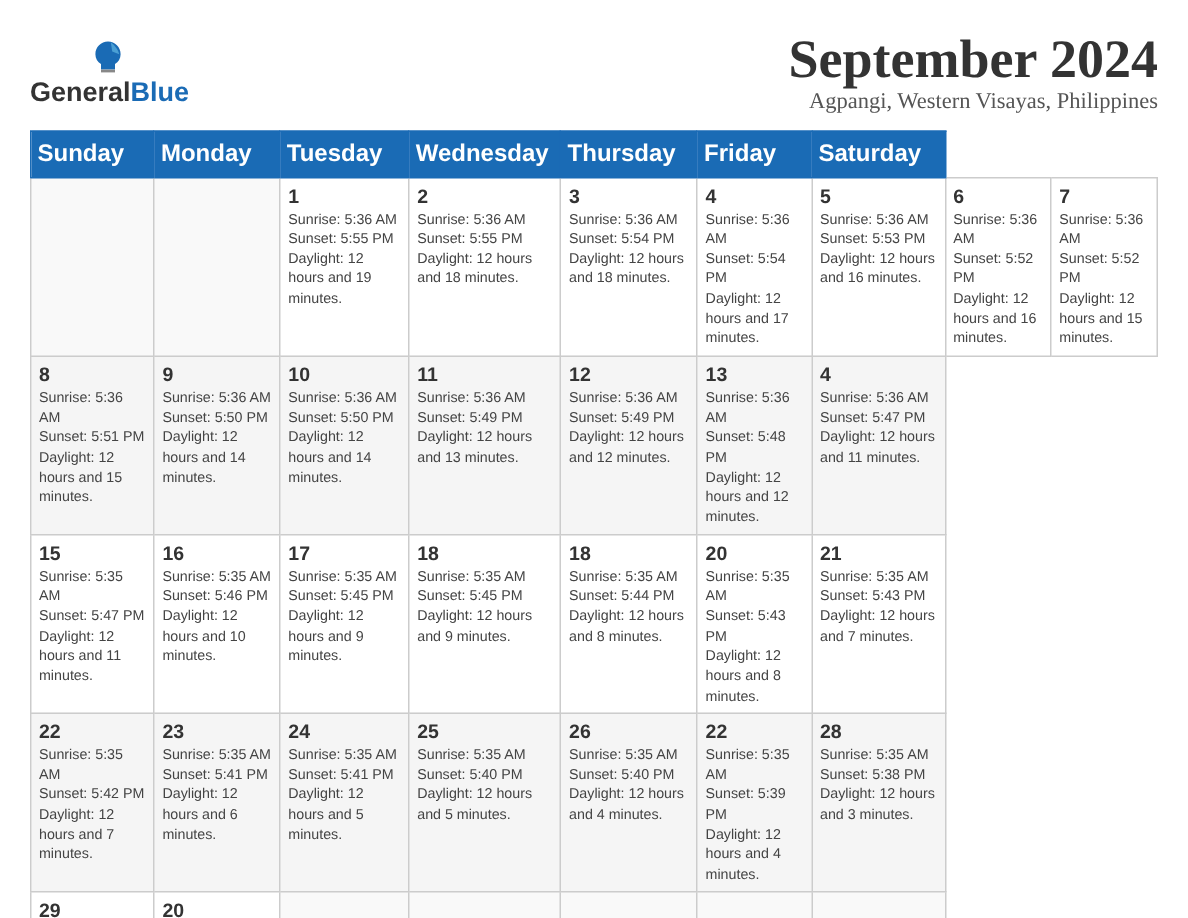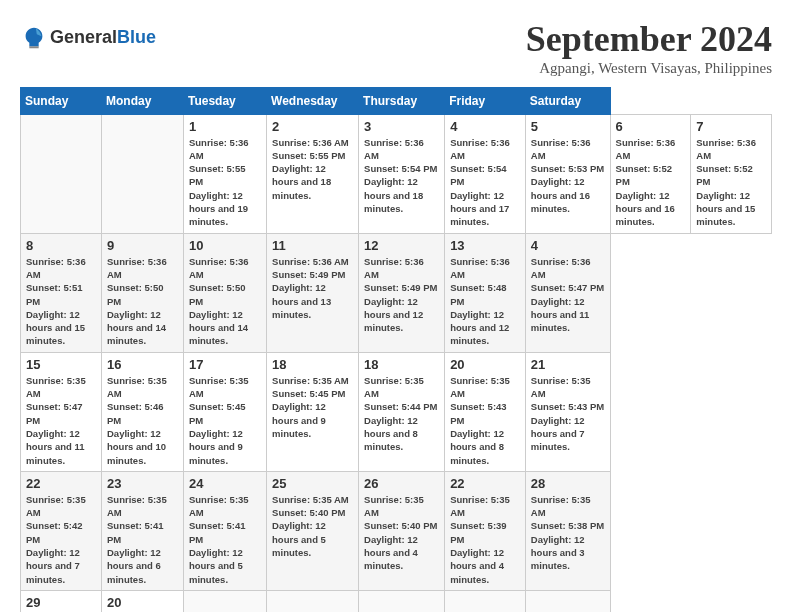--- a/index.html
+++ b/index.html
@@ -13,20 +13,21 @@
     .header {
       display: flex;
       justify-content: space-between;
       align-items: flex-start;
       margin-bottom: 10px;
     }
     .logo {
       display: flex;
       align-items: center;
       margin-top: 4px;
+      flex-direction: column;
     }
     .logo-text {
       font-size: 18px;
       font-weight: bold;
       color: #333;
       line-height: 1.1;
     }
     .logo-blue {
       color: #1a6bb5;
     }
@@ -52,21 +53,21 @@
     .calendar-table {
       width: 100%;
       border-collapse: collapse;
       font-size: 11px;
     }
     .calendar-table th {
       background: #1a6bb5;
       color: #fff;
       padding: 6px 4px;
       text-align: left;
-      font-size: 12px;
+      font-size: 16px;
       font-weight: bold;
       border: 1px solid #1a6bb5;
     }
     .calendar-table td {
       border: 1px solid #ccc;
       vertical-align: top;
       padding: 4px 5px;
       width: 107px;
       height: 80px;
       background: #fff;
@@ -78,21 +79,20 @@
       font-size: 13px;
       font-weight: bold;
       color: #333;
       display: block;
       margin-bottom: 2px;
     }
     .day-info {
       font-size: 9.5px;
       color: #444;
       line-height: 1.4;
-      font-weight: bold;
     }
     .empty-cell {
       background: #f9f9f9 !important;
     }
     .week-row td {
       height: 80px;
     }
     .last-row td {
       height: 80px;
     }

